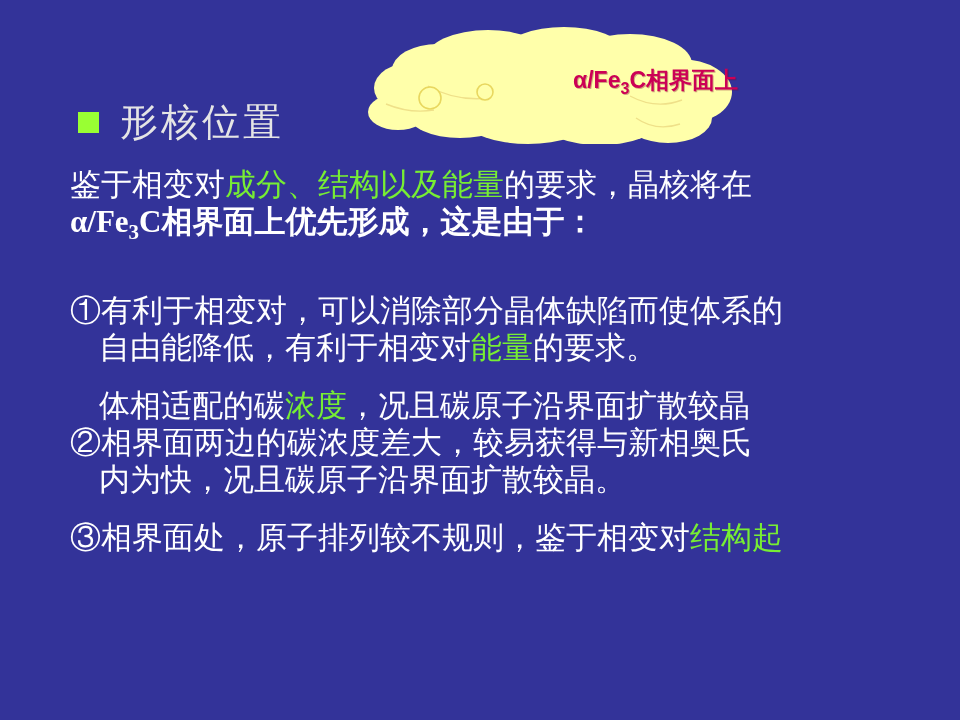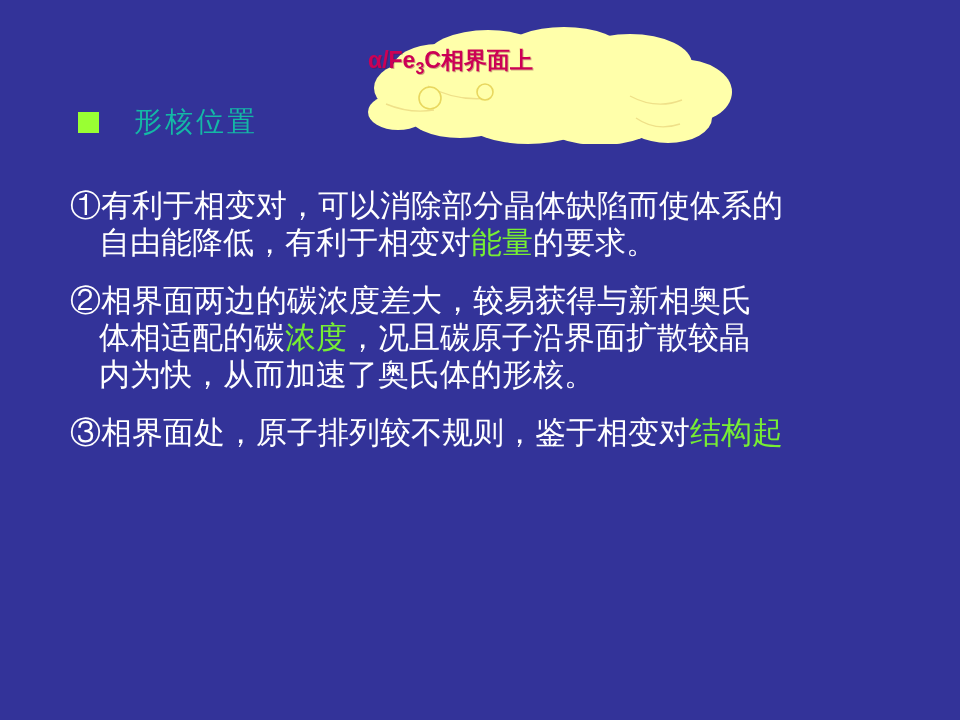--- a/index.html
+++ b/index.html
@@ -32,23 +32,23 @@
   #cloud-callout svg {
     position: absolute;
     left: 0;
     top: 0;
     width: 370px;
     height: 118px;
   }
   #cloud-text {
     position: absolute;
     left: 0;
-    top: 20px;
+    top: 40px;
     width: 370px;
-    text-align: left;
+    text-align: right;
     color: #CC0055;
     font-family: "Liberation Sans", "DejaVu Sans", sans-serif;
     font-weight: bold;
     font-size: 23px;
     line-height: 28px;
     letter-spacing: 0px;
     text-shadow: 1px 1px 0 rgba(120,0,40,0.35);
     white-space: pre-line;
   }
   #cloud-text .sub {
@@ -64,23 +64,23 @@
     display: flex;
     align-items: center;
   }
   #heading-bullet {
     width: 21px;
     height: 21px;
     background: #99FF33;
     flex: 0 0 auto;
   }
   #heading-label {
-    margin-left: 35px;
-    color: #14b8a6;
-    font-size: 28px;
+    margin-left: 21px;
+    color: #e5e5e5;
+    font-size: 38px;
     line-height: 36px;
     letter-spacing: 3px;
     white-space: nowrap;
   }
 
   
   #body-copy {
     position: absolute;
     left: 70px;
     top: 166px;
@@ -148,33 +148,41 @@
     <div id="cloud-text"><div><span>α/Fe</span><span class="sub">3</span><span>C相界面上</span></div></div>
   </div>
 
   <div id="heading-row">
     <span id="heading-bullet"></span>
     <span id="heading-label">形核位置</span>
   </div>
 
   <div id="body-copy">
 
+    <div class="para lead">
+      <div class="line">
+        <span>鉴于相变对</span><span class="hl">成分、结构以及能量</span><span>的要求，晶核将在</span>
+      </div>
+      <div class="line">
+        <span class="bold">α/Fe</span><span class="bold sub">3</span><span class="bold">C相界面上优先形成，这是由于：</span>
+      </div>
+    </div>
 
     <div class="gap-sm"></div>
 
     <div id="items-host">
         <div class="para">
           <div class="line"><span>①</span><span>有利于相变对，可以消除部分晶体缺陷而使体系的</span></div>
           <div class="line indent"><span>自由能降低，有利于相变对</span><span class="hl">能量</span><span>的要求。</span></div>
         </div>
         <div class="gap-md"></div>
         <div class="para">
+          <div class="line indent"><span>体相适配的碳</span><span class="hl">浓度</span><span>，况且碳原子沿界面扩散较晶</span></div>
           <div class="line"><span>②</span><span>相界面两边的碳浓度差大，较易获得与新相奥氏</span></div>
-          <div class="line indent"><span>体相适配的碳</span><span class="hl">浓度</span><span>，况且碳原子沿界面扩散较晶</span></div>
-          <div class="line indent"><span>内为快，从而加速了奥氏体的形核。</span></div>
+          <div class="line indent"><span>内为快，况且碳原子沿界面扩散较晶。</span></div>
         </div>
         <div class="gap-md"></div>
         <div class="para">
           <div class="line"><span>③</span><span>相界面处，原子排列较不规则，鉴于相变对</span><span class="hl">结构起</span></div>
         </div>
       </div>
   </div>
 
 </div>
 

